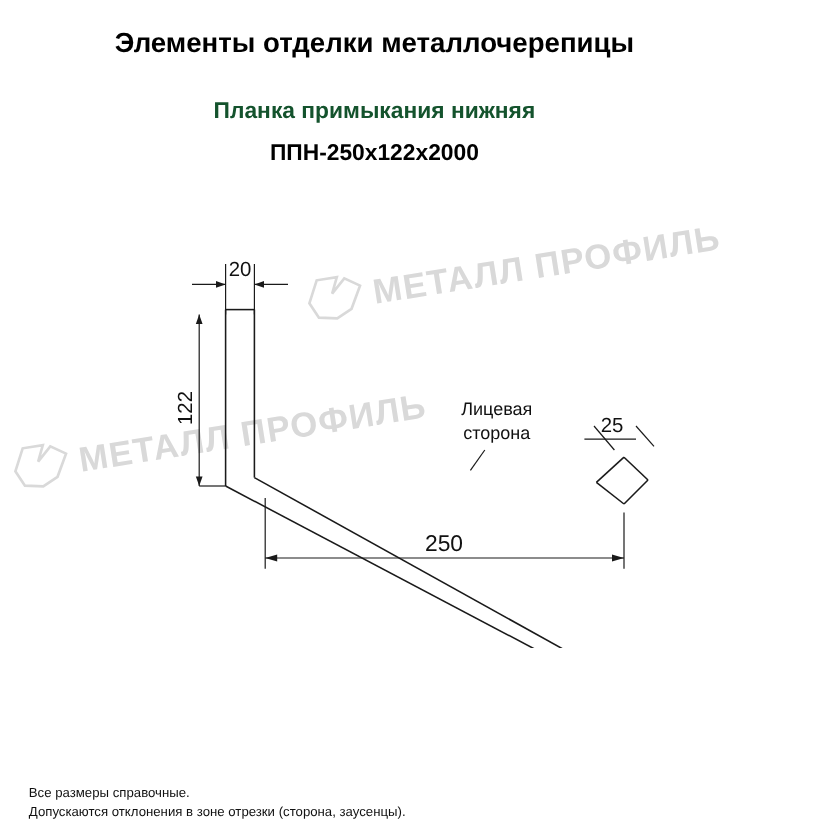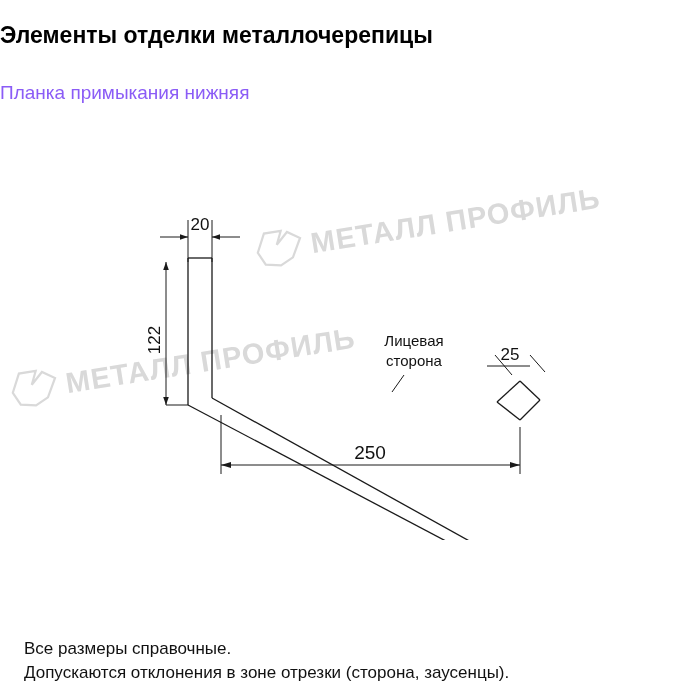--- a/index.html
+++ b/index.html
@@ -17,35 +17,35 @@
   }
   .page {
     position: absolute;
     inset: 0;
   }
   .title-block {
     position: absolute;
     top: 22px;
     left: 0;
     width: 624px;
-    text-align: left;
+    text-align: center;
   }
   .main-title {
     font-size: 23px;
     font-weight: bold;
     letter-spacing: 0px;
     margin: 0;
     color: #000;
   }
   .sub-title {
     font-size: 19px;
-    font-weight: normal;
+    font-weight: bold;
     margin: 0;
     margin-top: 33px;
-    color: #8b5cf6;
+    color: #14532d;
   }
   .sku-title {
     font-size: 19px;
     font-weight: bold;
     margin: 0;
     margin-top: 13px;
     color: #000;
   }
   .drawing {
     position: absolute;
@@ -54,36 +54,37 @@
     width: 700px;
     height: 360px;
   }
   .drawing svg {
     display: block;
   }
   .footer {
     position: absolute;
     left: 24px;
     bottom: 14px;
-    font-size: 17px;
+    font-size: 11px;
     line-height: 1.45;
     color: #111;
   }
   .footer div {
     white-space: nowrap;
   }
 </style>
 </head>
 <body>
 
 <div class="page">
 
   <div class="title-block">
     <h1 class="main-title">Элементы отделки металлочерепицы</h1>
     <h2 class="sub-title">Планка примыкания нижняя</h2>
+    <h3 class="sku-title">ППН-250х122х2000</h3>
   </div>
 
   <div class="drawing">
     <svg width="700" height="360" viewBox="0 0 700 360" xmlns="http://www.w3.org/2000/svg">
 
       <g opacity="1">
 
         <g transform="translate(255,55) rotate(-9)">
           <path d="M0 18 L9 0 L26 0 L20 13 L32 2 L44 10 L34 28 L21 34 L6 31 Z" fill="none" stroke="#d9d9d9" stroke-width="2.2"></path>
           <text x="54" y="27" font-family="'Liberation Sans', sans-serif" font-size="29" font-weight="bold" fill="#d9d9d9" letter-spacing="1">МЕТАЛЛ ПРОФИЛЬ</text>

